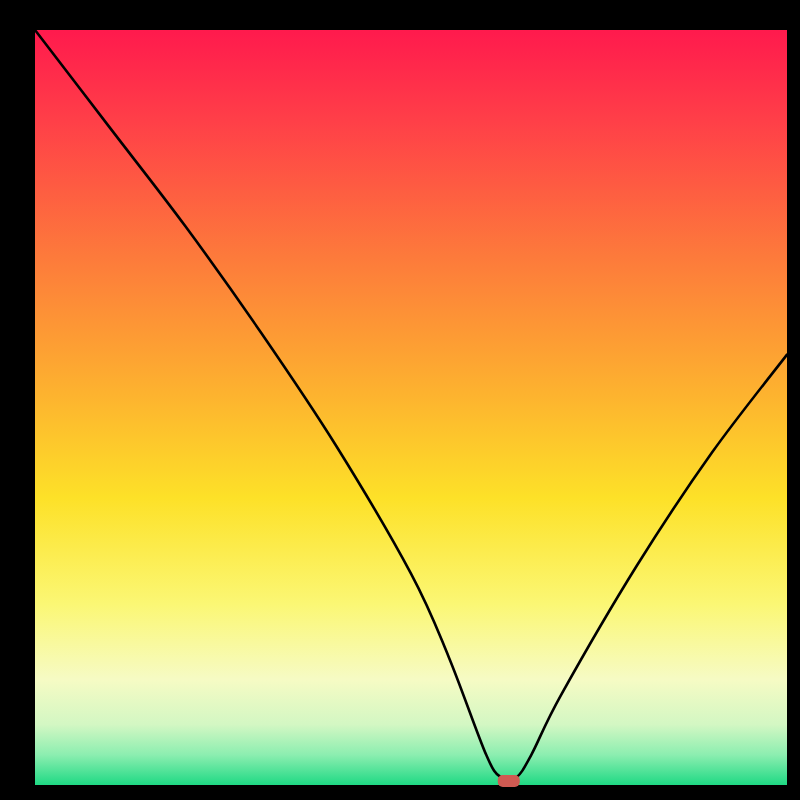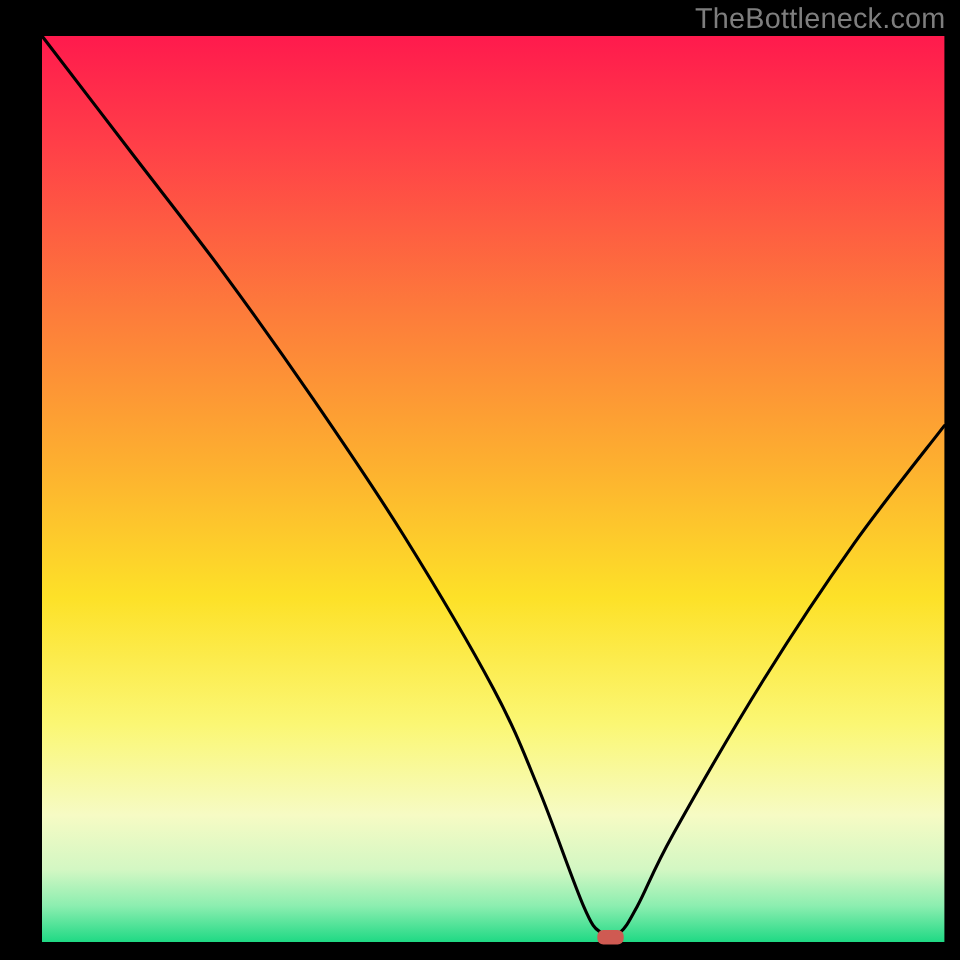--- a/index.html
+++ b/index.html
@@ -49,14 +49,13 @@
           <stop offset="86%" stop-color="#f6fbc4"></stop>
           <stop offset="92%" stop-color="#d3f7c3"></stop>
           <stop offset="96%" stop-color="#8ceeb0"></stop>
           <stop offset="100%" stop-color="#1fd984"></stop>
         </linearGradient>
     </defs>
     <rect id="plot-rect" fill="url(#bg-grad)" x="35" y="30" width="752" height="755"></rect>
     <path id="curve" fill="none" stroke="#000000" stroke-width="2.6" stroke-linejoin="round" stroke-linecap="round" d="M 35 30 C 47.53333333333333 46.358333333333334 85.13333333333334 95.43333333333331 110.2 128.14999999999998 C 135.26666666666668 160.86666666666665 160.33333333333334 192.32499999999996 185.4 226.29999999999995 C 210.46666666666667 260.275 235.53333333333336 295.5083333333333 260.6 332 C 285.6666666666667 368.4916666666667 310.73333333333335 404.98333333333335 335.8 445.25 C 360.8666666666667 485.51666666666665 392.2 538.3666666666666 411 573.5999999999999 C 429.8 608.8333333333333 436.0666666666667 626.4499999999999 448.6 656.65 C 461.1333333333333 686.85 477.4266666666667 734.6666666666666 486.2 754.8 C 494.9733333333333 774.9333333333333 496.2266666666667 773.6750000000001 501.24 777.45 C 506.25333333333333 781.225 511.26666666666665 781.225 516.28 777.45 C 521.2933333333333 773.6750000000001 523.8000000000001 768.6416666666667 531.32 754.8 C 538.84 740.9583333333333 543.8533333333334 725.8583333333333 561.4 694.4 C 578.9466666666666 662.9416666666666 611.5333333333333 606.3166666666666 636.6 566.05 C 661.6666666666667 525.7833333333333 686.7333333333333 488.0333333333333 711.8000000000001 452.8 C 736.8666666666668 417.5666666666667 774.4666666666667 371.0083333333334 787 354.65000000000003"></path>
     <rect id="marker" rx="5" ry="5" fill="#cf5a52" x="497.76" y="775" width="22" height="12"></rect>
   </svg>
-  <div class="watermark">TheBottleneck.com</div>
 </div>
 
 </body></html>

